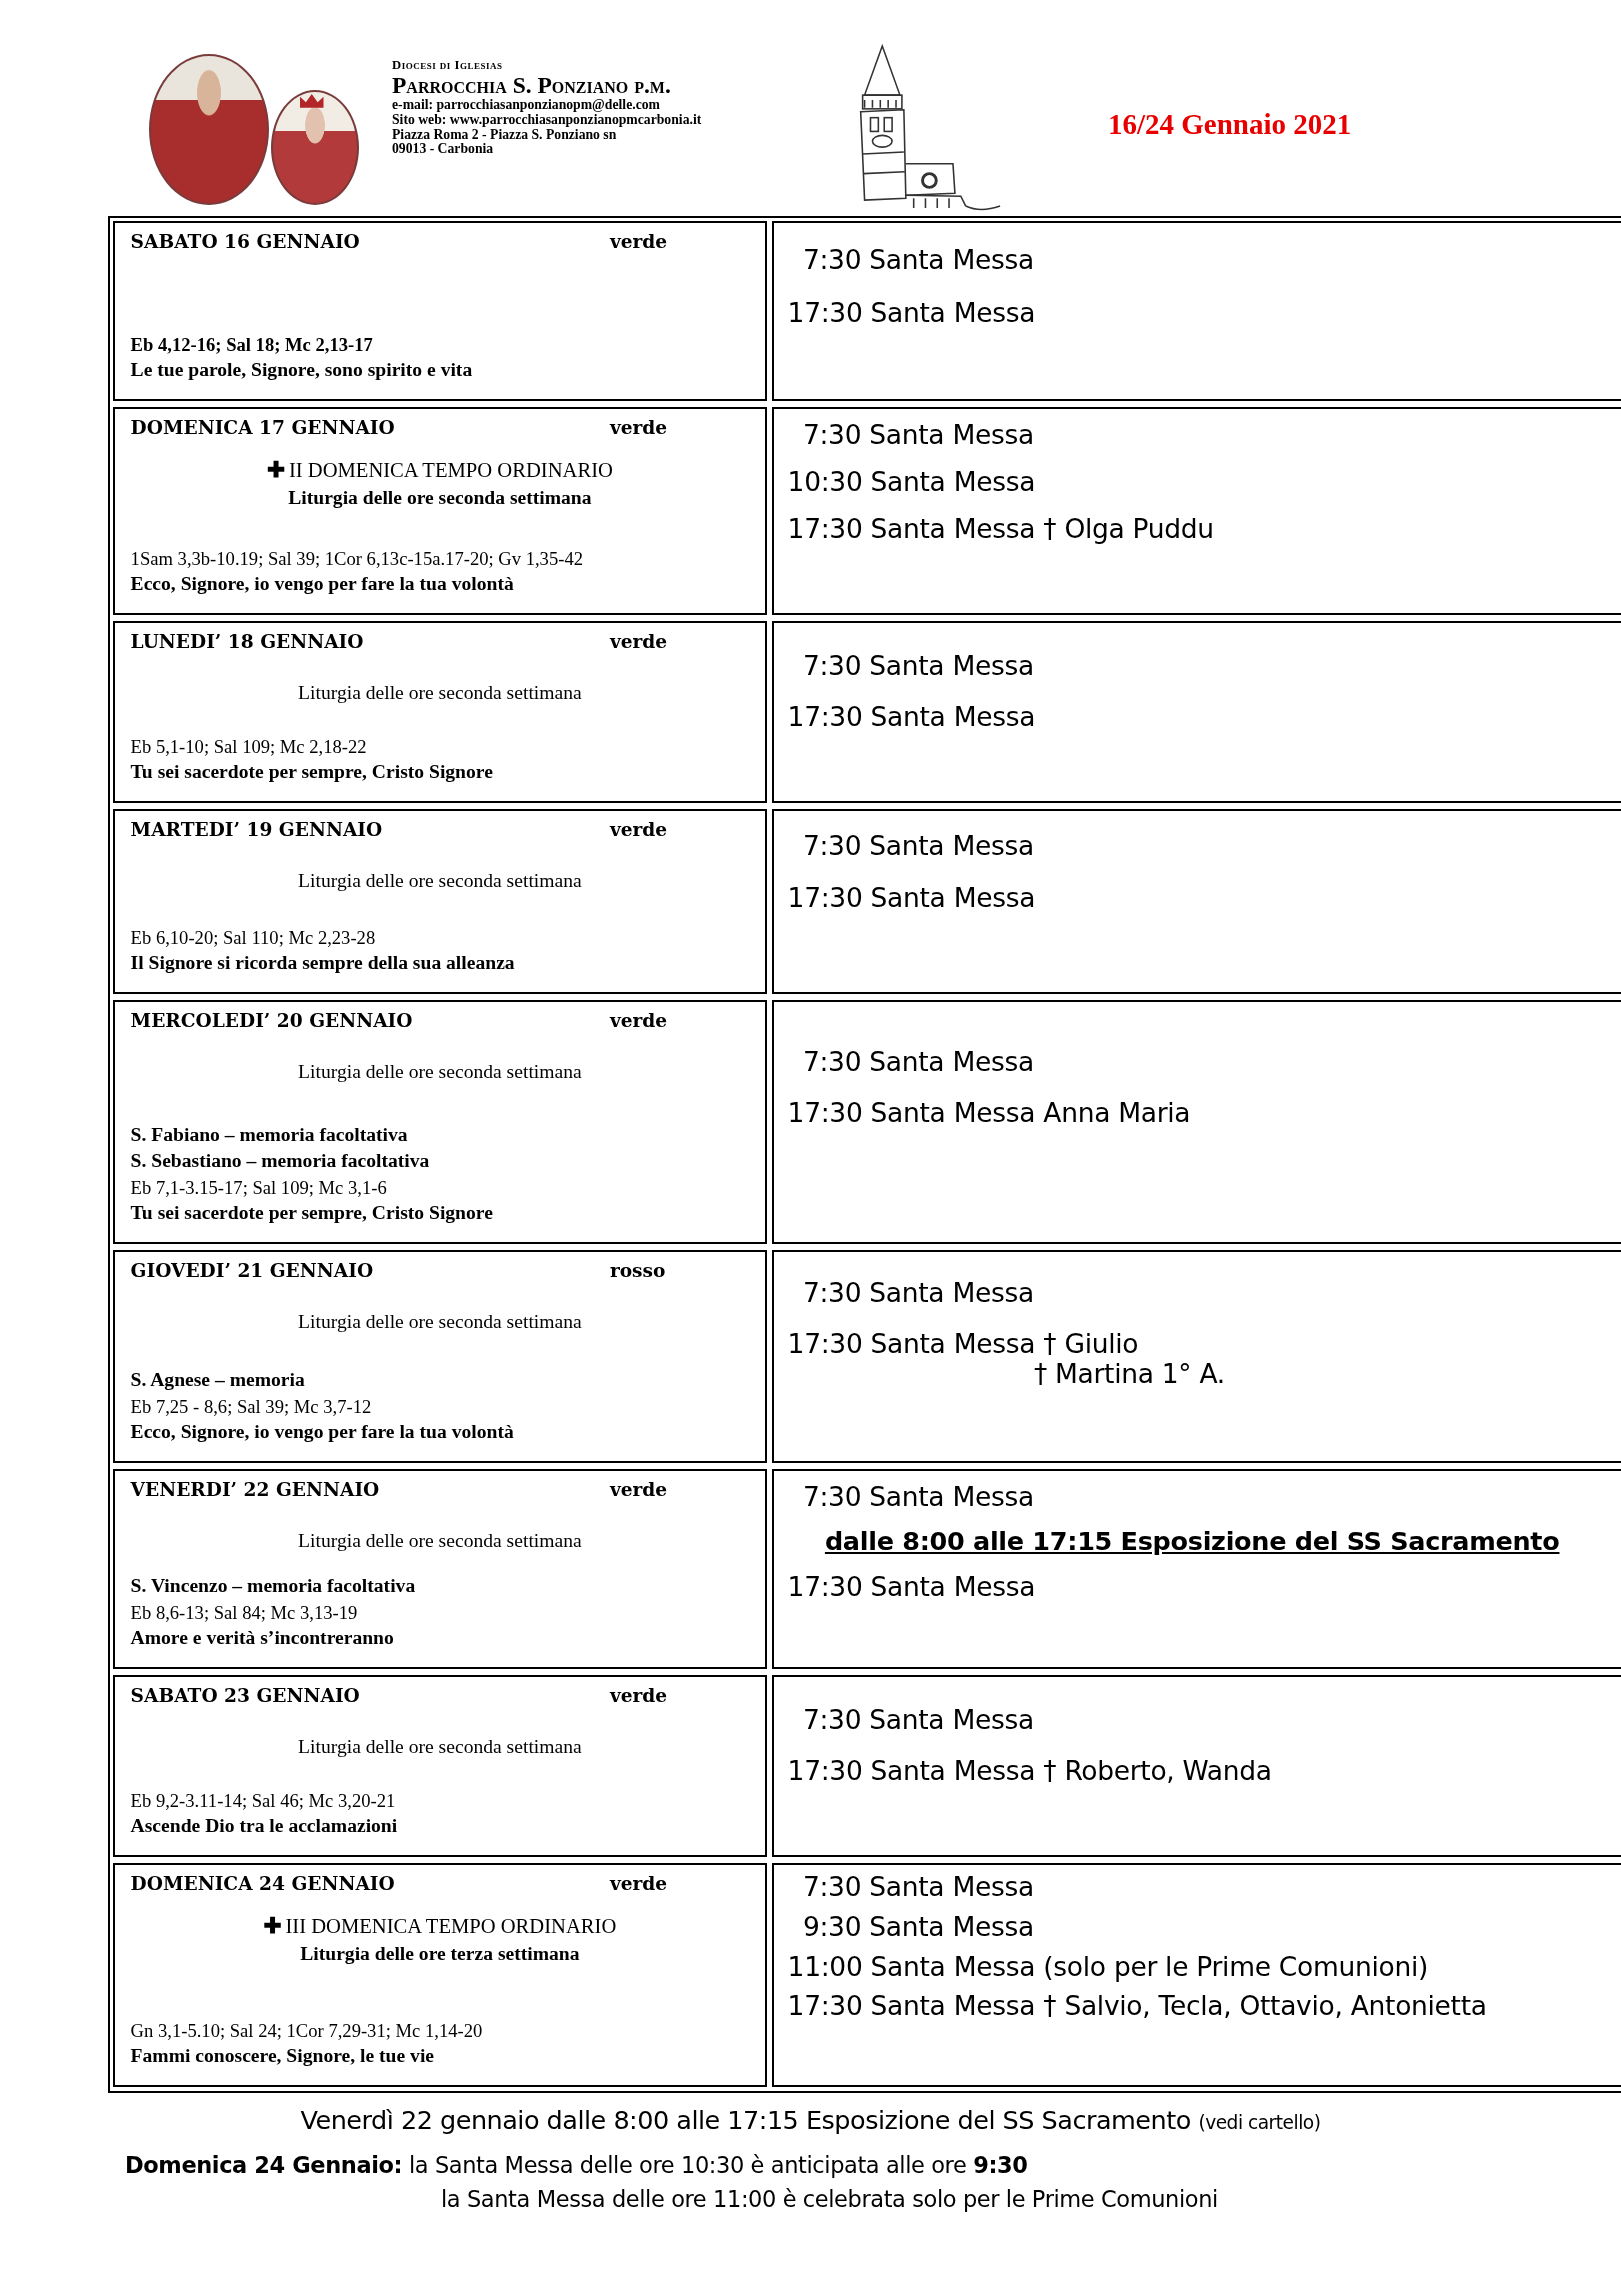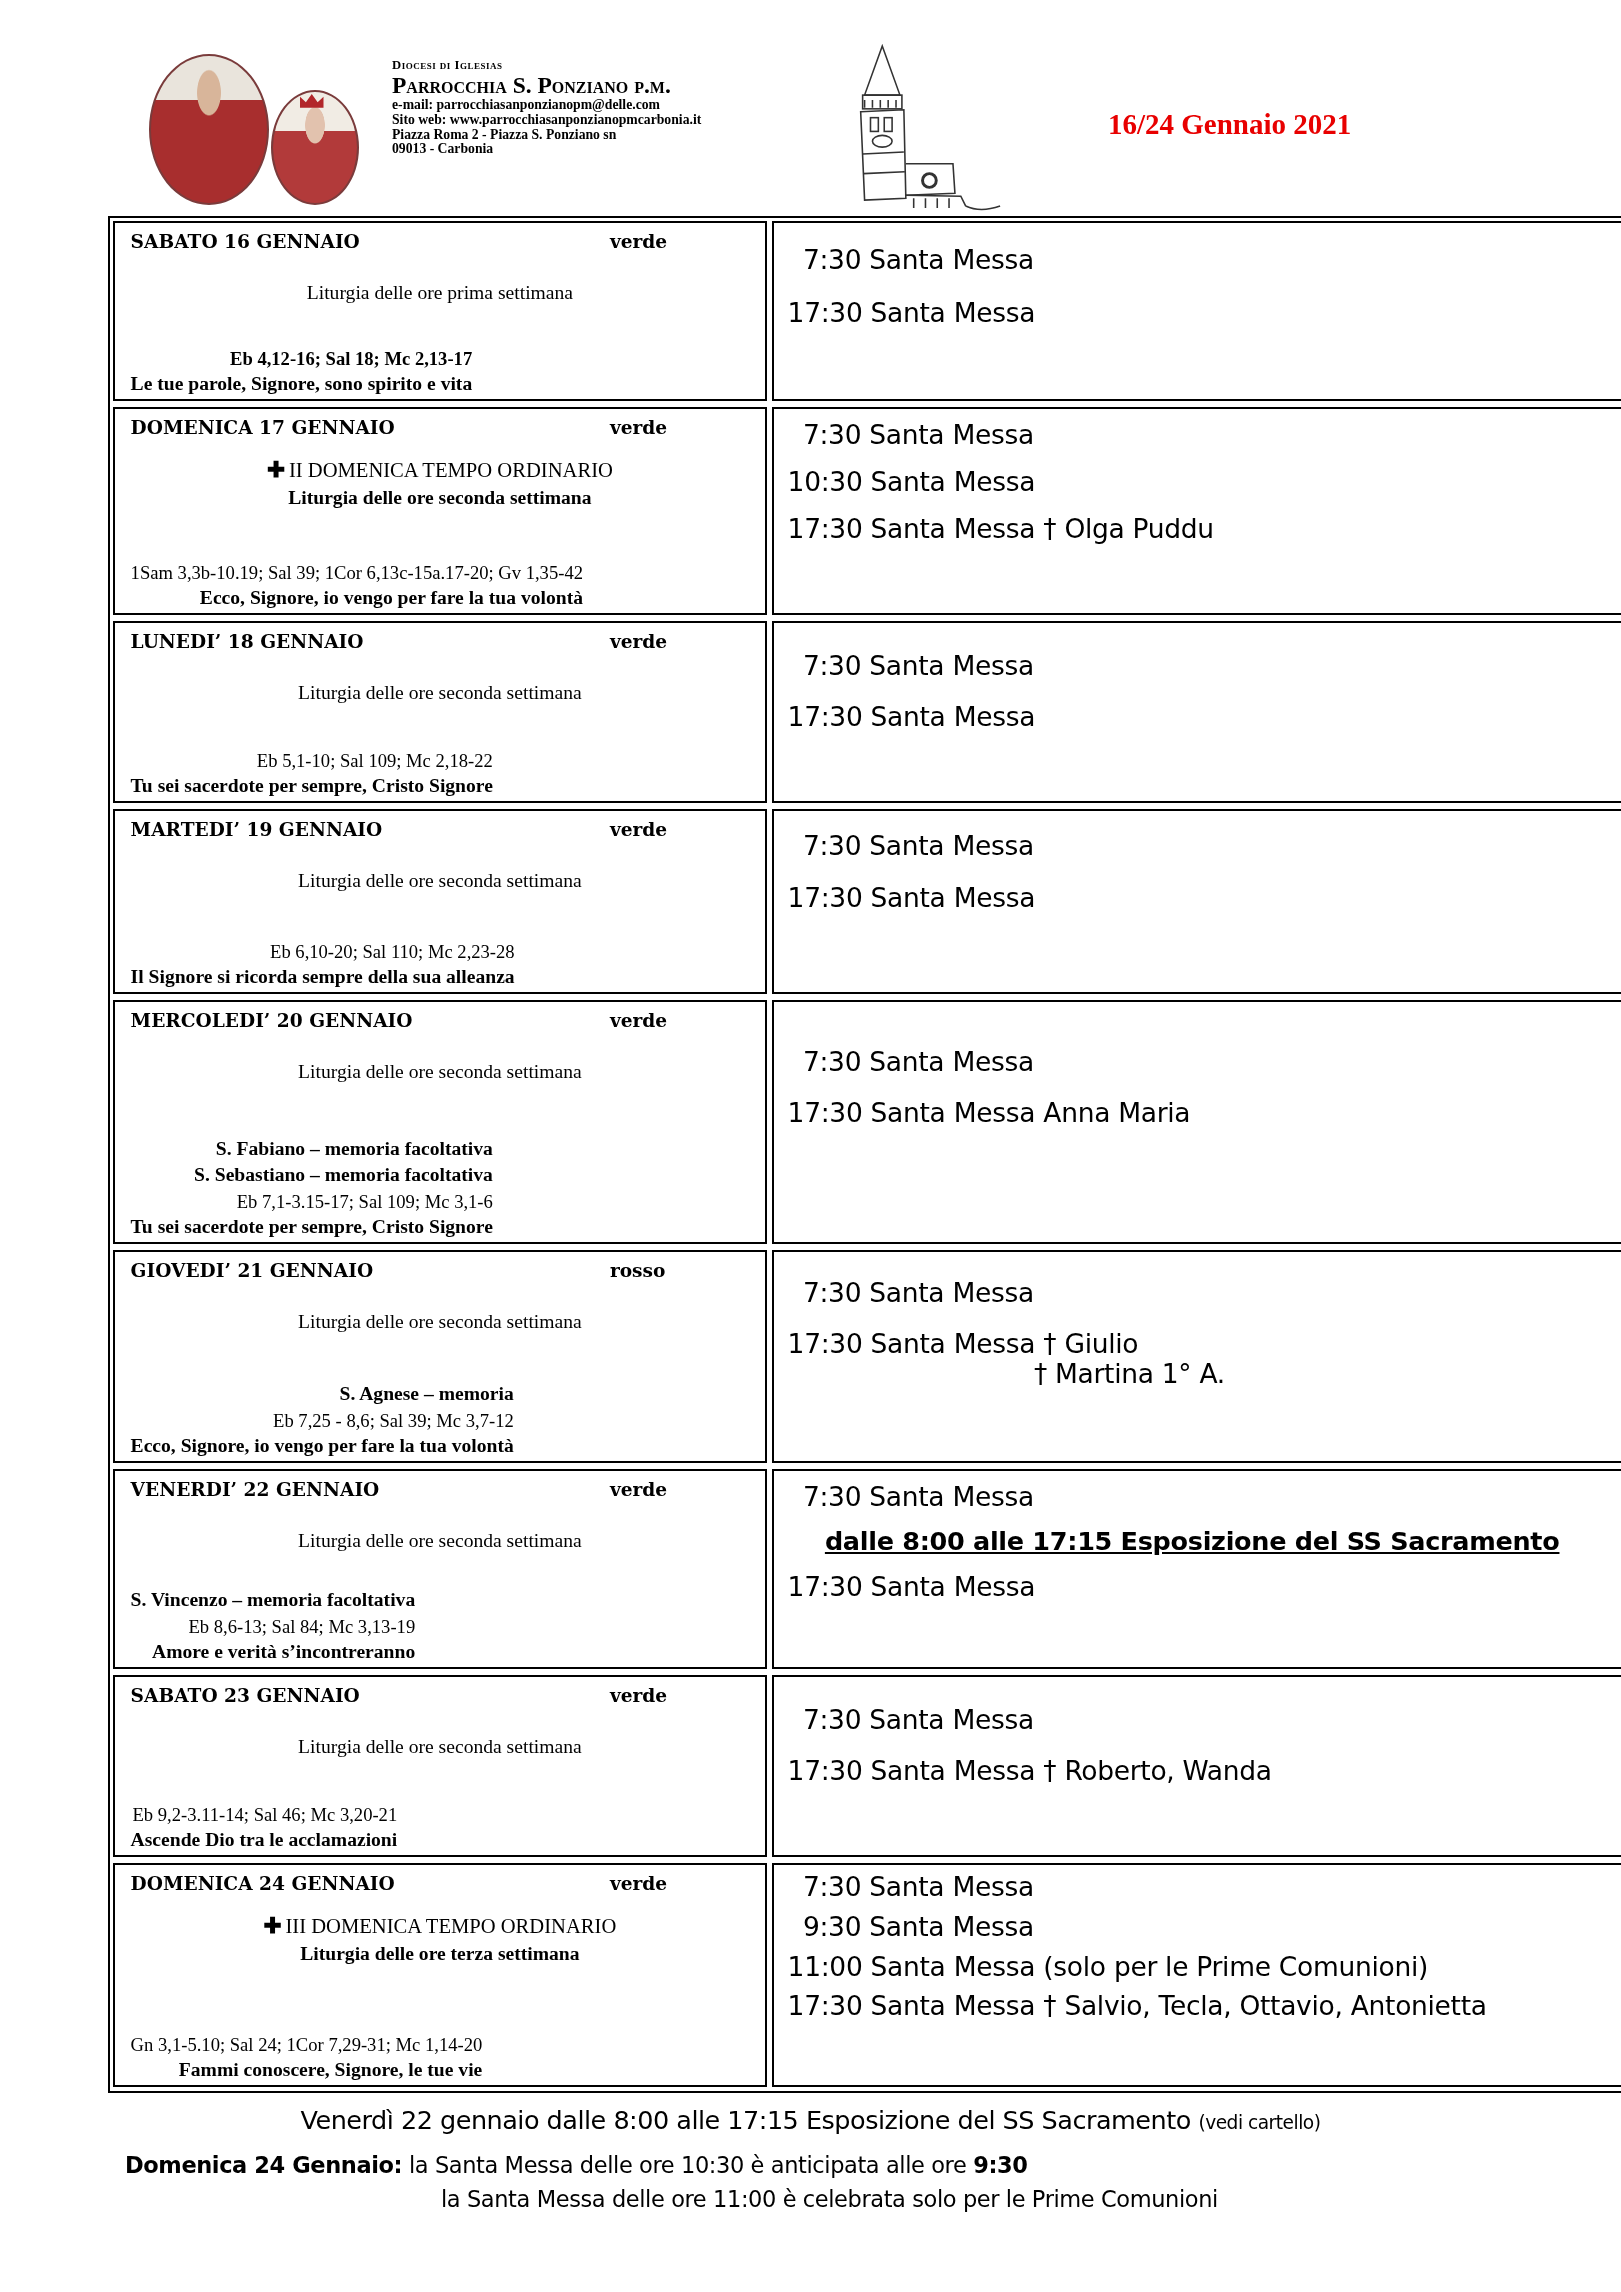--- a/index.html
+++ b/index.html
@@ -19,21 +19,21 @@
   .table { position:absolute; left:64px; top:216px; width:1521px; height:1877px; border:2.9px double #000; box-sizing:border-box;margin-left:44px; }
   .row { position:absolute; left:2.9px; right:2.9px; }
   .cell { position:absolute; top:2.9px; bottom:2.9px; border:2.9px double #000; box-sizing:border-box; }
   .cell.left { left:0; width:654px; }
   .cell.right { left:659px; right:0; }
   .daylabel { position:absolute; left:15.7px; top:7.8px; font-size:21.6px; font-weight:bold; font-family:"DejaVu Serif", serif; font-size:18.6px; }
   .color { position:absolute; left:495px; top:7.8px; font-size:18.6px; font-weight:bold; font-family:"DejaVu Serif", serif; }
   .center-lines { position:absolute; left:0; right:0; text-align:center; font-size:19.6px; line-height:1.35; }
   .center-lines .sunday { font-size:20.6px; }
   .cross { font-weight:bold; font-size:21.6px; margin-right:3.9px; }
-  .bottom-lines { position:absolute; left:15.7px; bottom:2px; font-size:19.6px; line-height:1.35;text-align:right; }
+  .bottom-lines { position:absolute; left:15.7px; bottom:16px; font-size:19.6px; line-height:1.35; }
   .bottom-lines .readings { font-size:18.6px; font-weight:normal; }
   .bottom-lines .bold { font-weight:bold; }
 
   .mass { position:absolute; left:13.7px; font-family:"DejaVu Sans", sans-serif; font-size:26.5px; font-weight:normal; white-space:nowrap; letter-spacing:-0.3px; }
   .mass.indent { left:29px; }
   .mass.bold { font-weight:bold; left:51px; font-size:25.5px;text-decoration:underline; }
 
   .note1 { position:absolute; left:0; width:1621px; top:2105px; text-align:center; font-family:"DejaVu Sans", sans-serif; font-size:25.5px; letter-spacing:-0.5px; }
   .note1 small { font-size:18.6px; }
   .note2 { position:absolute; left:125px; top:2152px; font-family:"DejaVu Sans", sans-serif; font-size:22.5px; letter-spacing:-0.4px; }
@@ -69,23 +69,20 @@
     <path d="M64 157 L120 158 L125 168 M72 160 v10 M84 160 v10 M96 160 v10 M108 160 v10 M125 168 Q140 175 160 168"></path>
   </svg>
   <div class="date-title">16/24 Gennaio 2021</div>
 </div>
 
 <div class="table" id="schedule">
     <div class="row" style="top: 0px; height: 186px;">
       <div class="cell left">
         <div class="daylabel">SABATO 16 GENNAIO</div>
         <div class="color">verde</div>
-        <div class="center-lines" style="top: 57px;">
-          <div style="font-weight: normal;">Liturgia delle ore prima settimana</div>
-        </div>
         <div class="bottom-lines">
           <div class="readings bold">Eb 4,12-16; Sal 18; Mc 2,13-17</div>
           <div class="bold">Le tue parole, Signore, sono spirito e vita</div>
         </div>
       </div>
       <div class="cell right">
         <div class="mass indent" style="top: 21.6px;">7:30 Santa Messa</div>
         <div class="mass" style="top: 74px;">17:30 Santa Messa</div>
       </div>
     </div>

